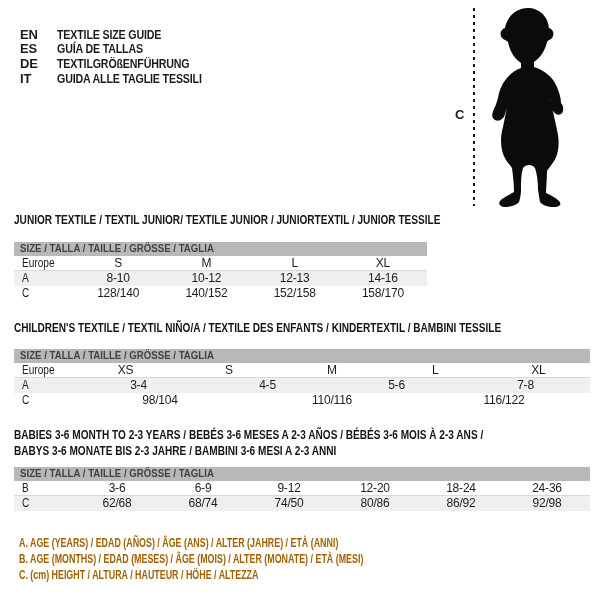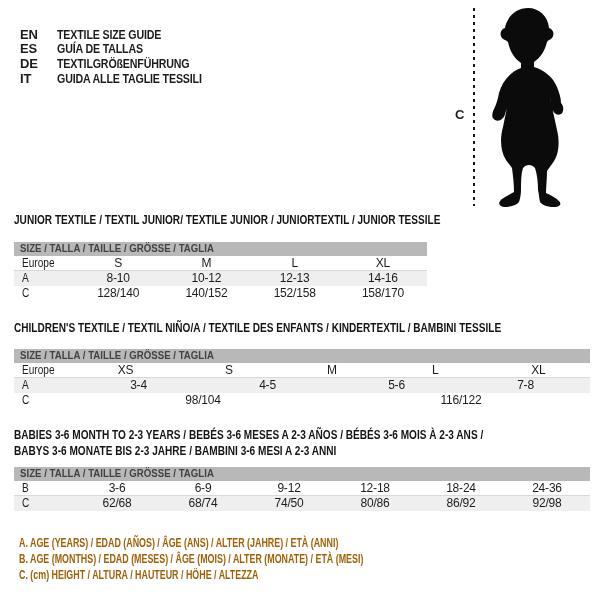--- a/index.html
+++ b/index.html
@@ -158,35 +158,36 @@
       <div class="row shaded">
         <span class="label"><span class="cond">A</span></span>
         <span class="cell">3-4</span>
         <span class="cell">4-5</span>
         <span class="cell">5-6</span>
         <span class="cell">7-8</span>
       </div>
       <div class="row">
         <span class="label"><span class="cond">C</span></span>
         <span class="cell">98/104</span>
+        <span class="cell">110/116</span>
         <span class="cell">116/122</span>
       </div>
     </section>
   <section class="table" id="t3">
       <div class="t-title"><span class="cond">BABIES 3-6 MONTH TO 2-3 YEARS / BEBÉS 3-6 MESES A 2-3 AÑOS / BÉBÉS 3-6 MOIS À 2-3 ANS /</span></div>
       <div class="t-title"><span class="cond">BABYS 3-6 MONATE BIS 2-3 JAHRE / BAMBINI 3-6 MESI A 2-3 ANNI</span></div>
       <div class="bar">
         <span class="cond bar-text">SIZE / TALLA / TAILLE / GRÖSSE / TAGLIA</span>
       </div>
       <div class="row first">
         <span class="label"><span class="cond">B</span></span>
         <span class="cell">3-6</span>
         <span class="cell">6-9</span>
         <span class="cell">9-12</span>
-        <span class="cell">12-18</span>
+        <span class="cell">12-20</span>
         <span class="cell">18-24</span>
         <span class="cell">24-36</span>
       </div>
       <div class="row shaded">
         <span class="label"><span class="cond">C</span></span>
         <span class="cell">62/68</span>
         <span class="cell">68/74</span>
         <span class="cell">74/50</span>
         <span class="cell">80/86</span>
         <span class="cell">86/92</span>

